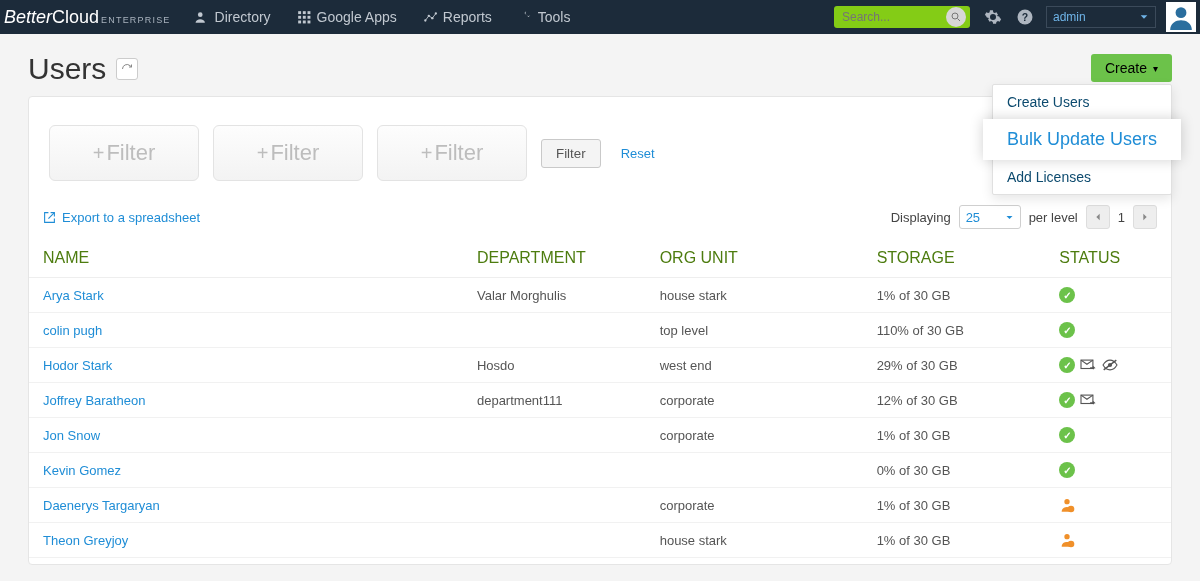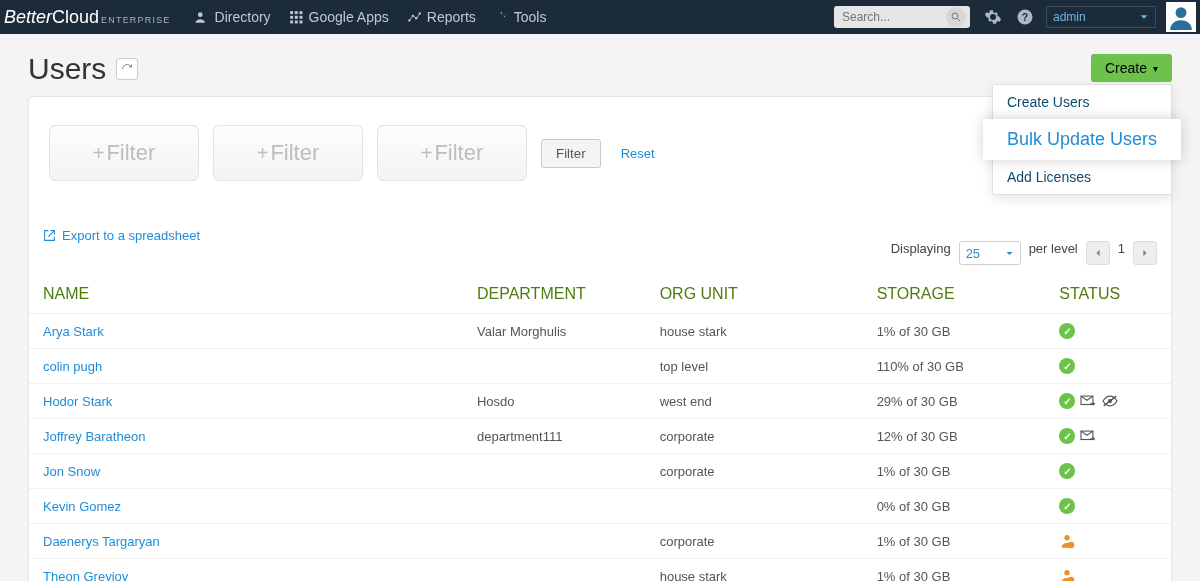--- a/index.html
+++ b/index.html
@@ -32,29 +32,29 @@
     font-size: 18px;
     margin-right: 0;
   }
   .brand .cloud { font-size: 18px; }
   .brand .sub {
     font-size: 9px;
     letter-spacing: 1.2px;
     color: #a8b2bd;
     margin-left: 2px;
   }
-  .navlinks { display: flex; align-items: center; gap: 18px; }
+  .navlinks { display: flex; align-items: center; gap: 26px; }
   .navlinks .item { display: flex; align-items: center; gap: 6px; cursor: pointer; color: #c1c8d0;}
   .navlinks .item svg { fill: #c1c8d0; }
   .navlinks .item span { font-size: 14px; }
   .nav-spacer { flex: 1; }
   .searchwrap {
     display: flex;
     align-items: center;
-    background: #e5e5e5;
+    background: #84cc16;
     border-radius: 3px;
     height: 22px;
     width: 136px;
     padding: 0 4px 0 8px;
     color: #666;
   }
   .searchwrap input {
     border: none;
     background: transparent;
     outline: none;
@@ -131,21 +131,21 @@
     cursor: pointer;
   }
   .resetlink { color: #1f8dd6; cursor: pointer; margin-left: 6px;}
 
   .exportrow {
     display: flex; align-items: center; justify-content: space-between;
     padding: 4px 14px 10px;
     font-size: 13px;
   }
   .exportlink { color: #1f8dd6; cursor: pointer; display: flex; align-items: center; gap: 6px;}
-  .pager { display: flex; align-items: flex-start; gap: 8px; color: #444; margin-top: 36px;}
+  .pager { display: flex; align-items: center; gap: 8px; color: #444;}
   .perpage {
     display: flex; align-items: center; justify-content: space-between;
     border: 1px solid #cfcfcf; border-radius: 3px;
     width: 62px; height: 24px; padding: 0 6px;
     color: #1f8dd6; cursor: pointer;
   }
   .navbtn {
     width: 24px; height: 24px;
     background: #eee; border: 1px solid #ddd;
     display: flex; align-items: center; justify-content: center;

